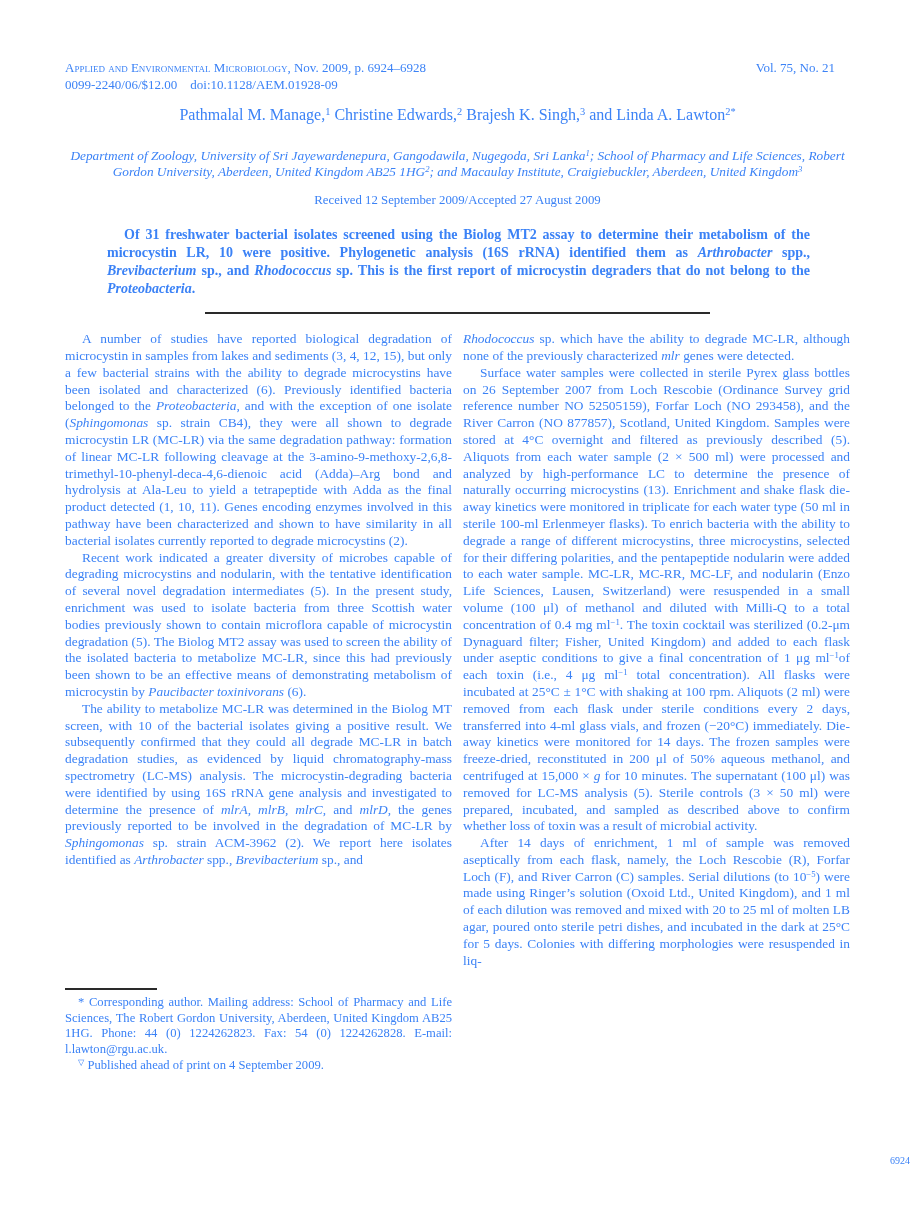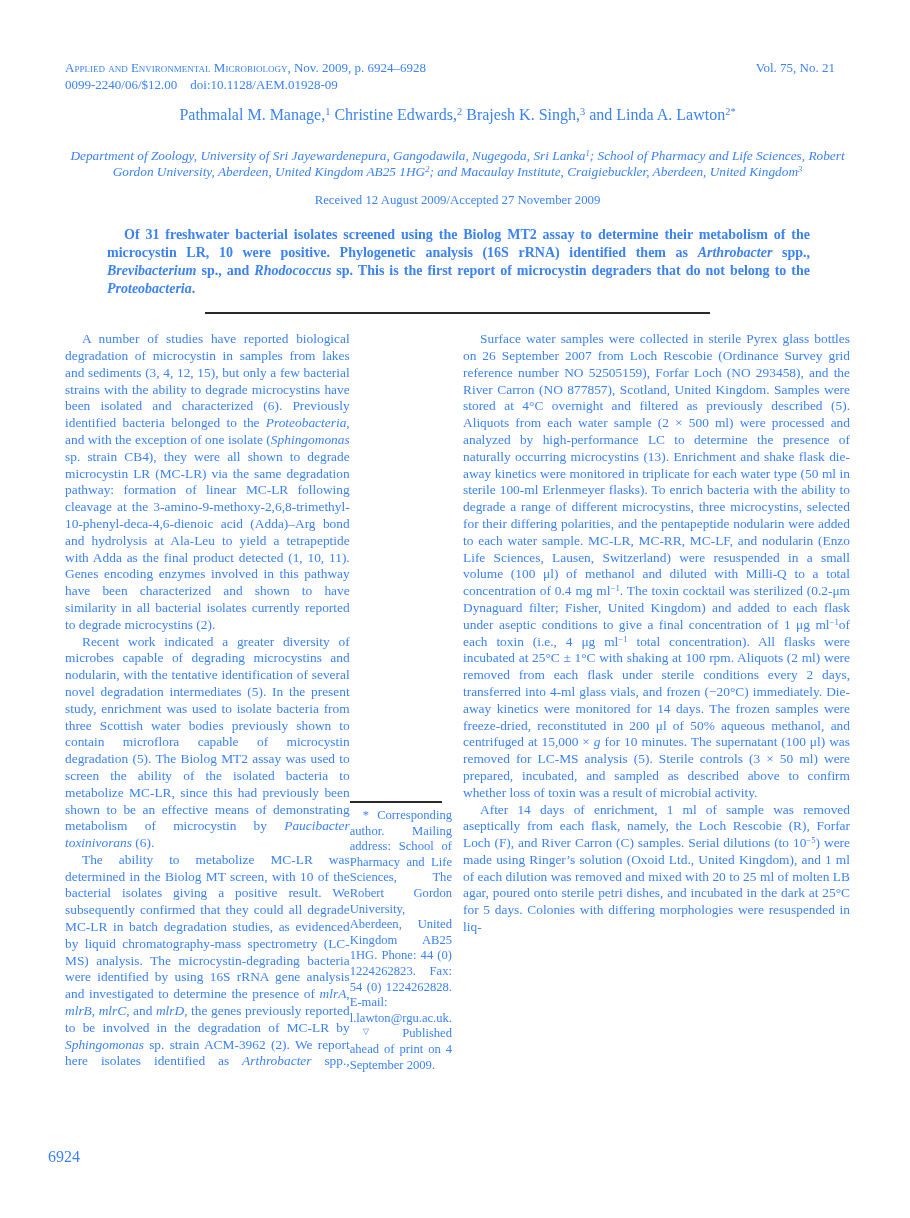--- a/index.html
+++ b/index.html
@@ -27,48 +27,48 @@
   
   .abstract {
     margin:18px 40px 0 42px;
     font-weight:bold; font-size:14px; line-height:18px;
     text-align:justify; text-indent:17px;
   }
   .abstract-rule { width:505px; height:2px; background:#2a2a2a; margin:14px auto 0; }
   
   .columns { display:flex; gap:11px; margin-top:17px; height:742px; overflow:hidden; align-items:stretch; }
   .col { width:387px; font-size:13.4px; line-height:16.8px; text-align:justify; }
-  .col.left { display:flex; flex-direction:row; }
+  .col.left { display:flex; flex-direction:column; }
   .para.indent { text-indent:17px; }
   
   .footnote { margin-top:auto; font-size:12.6px; line-height:15.6px; text-align:justify; }
   .footnote-rule { width:92px; height:2px; background:#2a2a2a; margin-bottom:5px; }
   .footnote .para.indent { text-indent:13px; }
   
-  .pagenum { position:absolute; bottom:52px; left:0; right:0; text-align:left; font-size:16px;padding-left:48px; }
+  .pagenum { position:absolute; bottom:52px; left:0; right:0; text-align:right; font-size:10px;padding-left:48px; }
 </style>
 </head>
 <body>
 
 <div class="page">
 
   <header class="masthead">
     <div class="mast-left">
       <div class="mast-line"><span class="sc">Applied and Environmental Microbiology</span>, Nov. 2009, p. 6924–6928</div>
       <div class="mast-line">0099-2240/06/$12.00 doi:10.1128/AEM.01928-09</div>
     </div>
     <div class="mast-vol">Vol. 75, No. 21</div>
   </header>
 
 
   <div class="authors">Pathmalal M. Manage,<sup>1</sup> Christine Edwards,<sup>2</sup> Brajesh K. Singh,<sup>3</sup> and Linda A. Lawton<sup>2*</sup></div>
 
   <div class="affiliations">Department of Zoology, University of Sri Jayewardenepura, Gangodawila, Nugegoda, Sri Lanka<sup>1</sup>; School of Pharmacy and Life Sciences, Robert Gordon University, Aberdeen, United Kingdom AB25 1HG<sup>2</sup>; and Macaulay Institute, Craigiebuckler, Aberdeen, United Kingdom<sup>3</sup></div>
 
-  <div class="received">Received 12 August 2009/Accepted 27 November 2009</div>
+  <div class="received">Received 12 September 2009/Accepted 27 August 2009</div>
 
   <p class="abstract">Of 31 freshwater bacterial isolates screened using the Biolog MT2 assay to determine their metabolism of the microcystin LR, 10 were positive. Phylogenetic analysis (16S rRNA) identified them as <i>Arthrobacter</i> spp., <i>Brevibacterium</i> sp., and <i>Rhodococcus</i> sp. This is the first report of microcystin degraders that do not belong to the <i>Proteobacteria</i>.</p>
 
   <div class="abstract-rule"></div>
 
   <div class="columns">
     <div class="col left">
       <div class="col-text">
           <p class="para indent">A number of studies have reported biological degradation of microcystin in samples from lakes and sediments (3, 4, 12, 15), but only a few bacterial strains with the ability to degrade microcystins have been isolated and characterized (6). Previously identified bacteria belonged to the <i>Proteobacteria</i>, and with the exception of one isolate (<i>Sphingomonas</i> sp. strain CB4), they were all shown to degrade microcystin LR (MC-LR) via the same degradation pathway: formation of linear MC-LR following cleavage at the 3-amino-9-methoxy-2,6,8-trimethyl-10-phenyl-deca-4,6-dienoic acid (Adda)–Arg bond and hydrolysis at Ala-Leu to yield a tetrapeptide with Adda as the final product detected (1, 10, 11). Genes encoding enzymes involved in this pathway have been characterized and shown to have similarity in all bacterial isolates currently reported to degrade microcystins (2).</p>
           <p class="para indent">Recent work indicated a greater diversity of microbes capable of degrading microcystins and nodularin, with the tentative identification of several novel degradation intermediates (5). In the present study, enrichment was used to isolate bacteria from three Scottish water bodies previously shown to contain microflora capable of microcystin degradation (5). The Biolog MT2 assay was used to screen the ability of the isolated bacteria to metabolize MC-LR, since this had previously been shown to be an effective means of demonstrating metabolism of microcystin by <i>Paucibacter toxinivorans</i> (6).</p>
@@ -77,20 +77,21 @@
       <div class="footnote">
         <div class="footnote-rule"></div>
         <div class="footnote-text">
             <p class="para indent">* Corresponding author. Mailing address: School of Pharmacy and Life Sciences, The Robert Gordon University, Aberdeen, United Kingdom AB25 1HG. Phone: 44 (0) 1224262823. Fax: 54 (0) 1224262828. E-mail: l.lawton@rgu.ac.uk.</p>
             <p class="para indent"><sup>▽</sup> Published ahead of print on 4 September 2009.</p>
           </div>
       </div>
     </div>
     <div class="col right">
       <div class="col-text">
+          <p class="para"><i>Rhodococcus</i> sp. which have the ability to degrade MC-LR, although none of the previously characterized <i>mlr</i> genes were detected.</p>
           <p class="para indent">Surface water samples were collected in sterile Pyrex glass bottles on 26 September 2007 from Loch Rescobie (Ordinance Survey grid reference number NO 52505159), Forfar Loch (NO 293458), and the River Carron (NO 877857), Scotland, United Kingdom. Samples were stored at 4°C overnight and filtered as previously described (5). Aliquots from each water sample (2 × 500 ml) were processed and analyzed by high-performance LC to determine the presence of naturally occurring microcystins (13). Enrichment and shake flask die-away kinetics were monitored in triplicate for each water type (50 ml in sterile 100-ml Erlenmeyer flasks). To enrich bacteria with the ability to degrade a range of different microcystins, three microcystins, selected for their differing polarities, and the pentapeptide nodularin were added to each water sample. MC-LR, MC-RR, MC-LF, and nodularin (Enzo Life Sciences, Lausen, Switzerland) were resuspended in a small volume (100 μl) of methanol and diluted with Milli-Q to a total concentration of 0.4 mg ml<sup>−1</sup>. The toxin cocktail was sterilized (0.2-μm Dynaguard filter; Fisher, United Kingdom) and added to each flask under aseptic conditions to give a final concentration of 1 μg ml<sup>−1</sup>of each toxin (i.e., 4 μg ml<sup>−1</sup> total concentration). All flasks were incubated at 25°C ± 1°C with shaking at 100 rpm. Aliquots (2 ml) were removed from each flask under sterile conditions every 2 days, transferred into 4-ml glass vials, and frozen (−20°C) immediately. Die-away kinetics were monitored for 14 days. The frozen samples were freeze-dried, reconstituted in 200 μl of 50% aqueous methanol, and centrifuged at 15,000 × <i>g</i> for 10 minutes. The supernatant (100 μl) was removed for LC-MS analysis (5). Sterile controls (3 × 50 ml) were prepared, incubated, and sampled as described above to confirm whether loss of toxin was a result of microbial activity.</p>
           <p class="para indent">After 14 days of enrichment, 1 ml of sample was removed aseptically from each flask, namely, the Loch Rescobie (R), Forfar Loch (F), and River Carron (C) samples. Serial dilutions (to 10<sup>−5</sup>) were made using Ringer’s solution (Oxoid Ltd., United Kingdom), and 1 ml of each dilution was removed and mixed with 20 to 25 ml of molten LB agar, poured onto sterile petri dishes, and incubated in the dark at 25°C for 5 days. Colonies with differing morphologies were resuspended in liq-</p>
         </div>
     </div>
   </div>
 
   <div class="pagenum">6924</div>
 
 </div>
 

